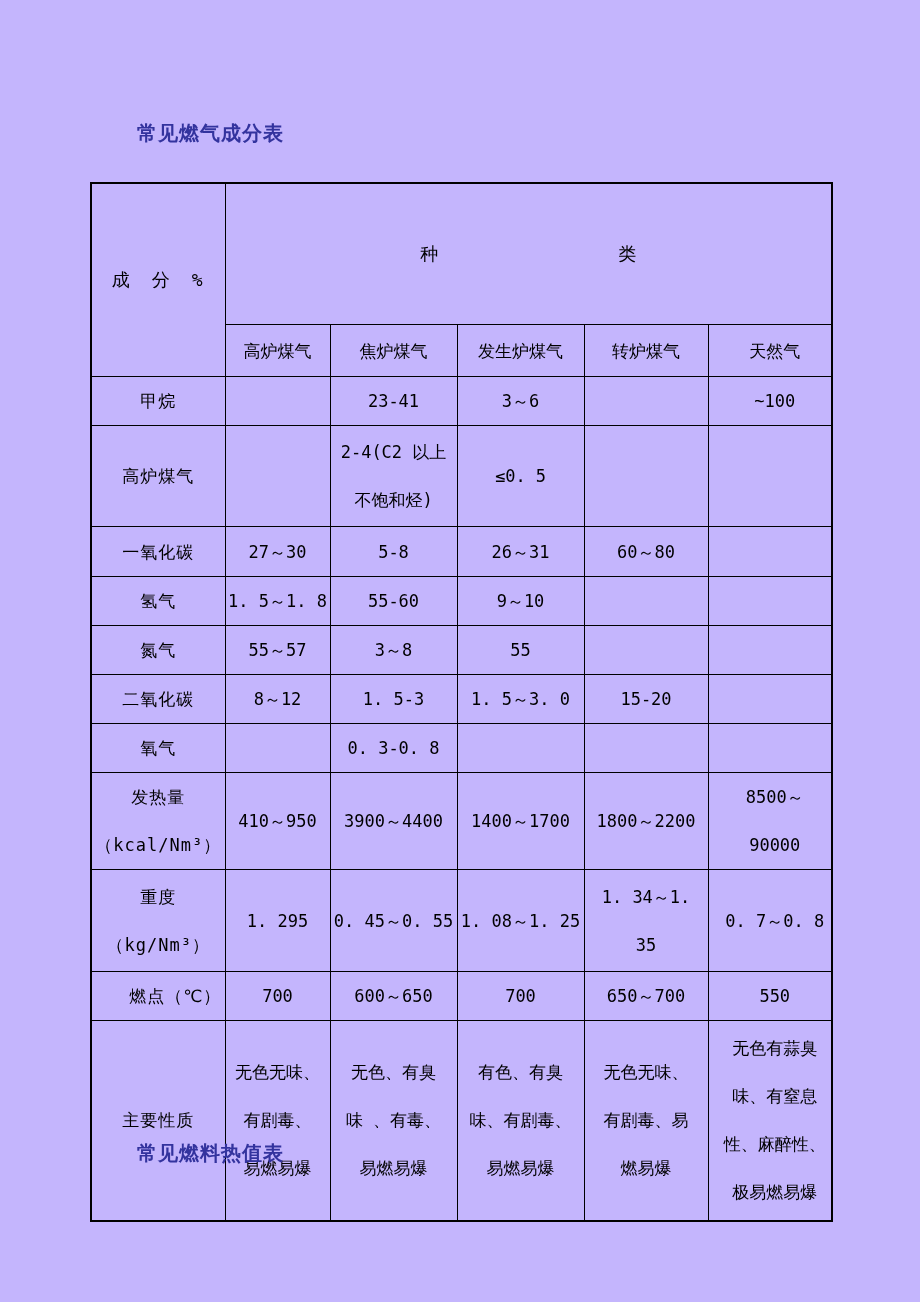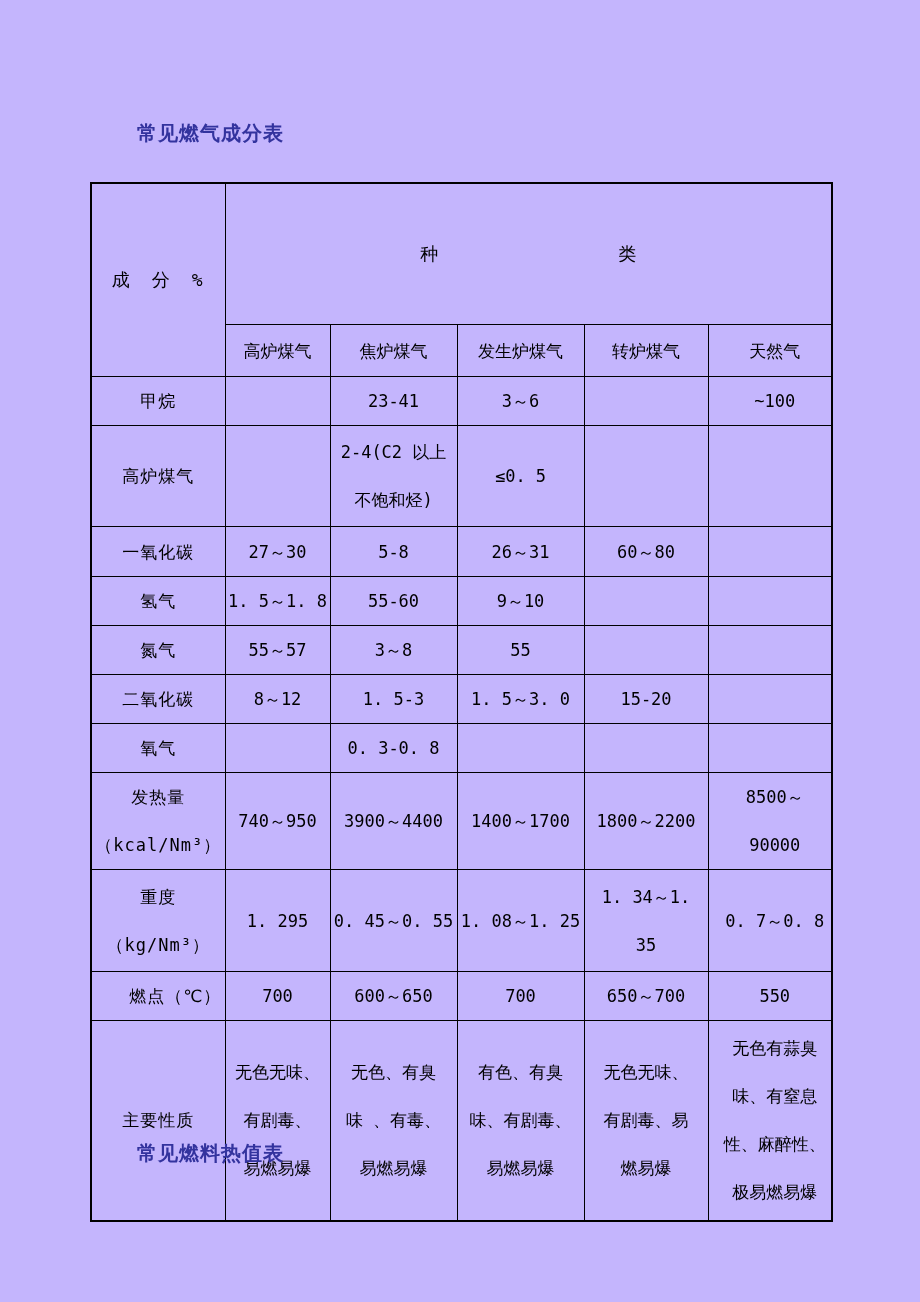--- a/index.html
+++ b/index.html
@@ -160,21 +160,21 @@
         <td class="rowlabel">氧气</td>
         <td></td>
         <td>0. 3-0. 8</td>
         <td></td>
         <td></td>
         <td class="gray-left"></td>
       </tr>
       <tr style="height:97px">
         <td class="rowlabel">发热量
 （kcal/Nm³）</td>
-        <td>740～950</td>
+        <td>410～950</td>
         <td>3900～4400</td>
         <td>1400～1700</td>
         <td>1800～2200</td>
         <td class="gray-left">8500～90000</td>
       </tr>
       <tr style="height:102px">
         <td class="rowlabel">重度
 （kg/Nm³）</td>
         <td>1. 295</td>
         <td>0. 45～0. 55</td>

